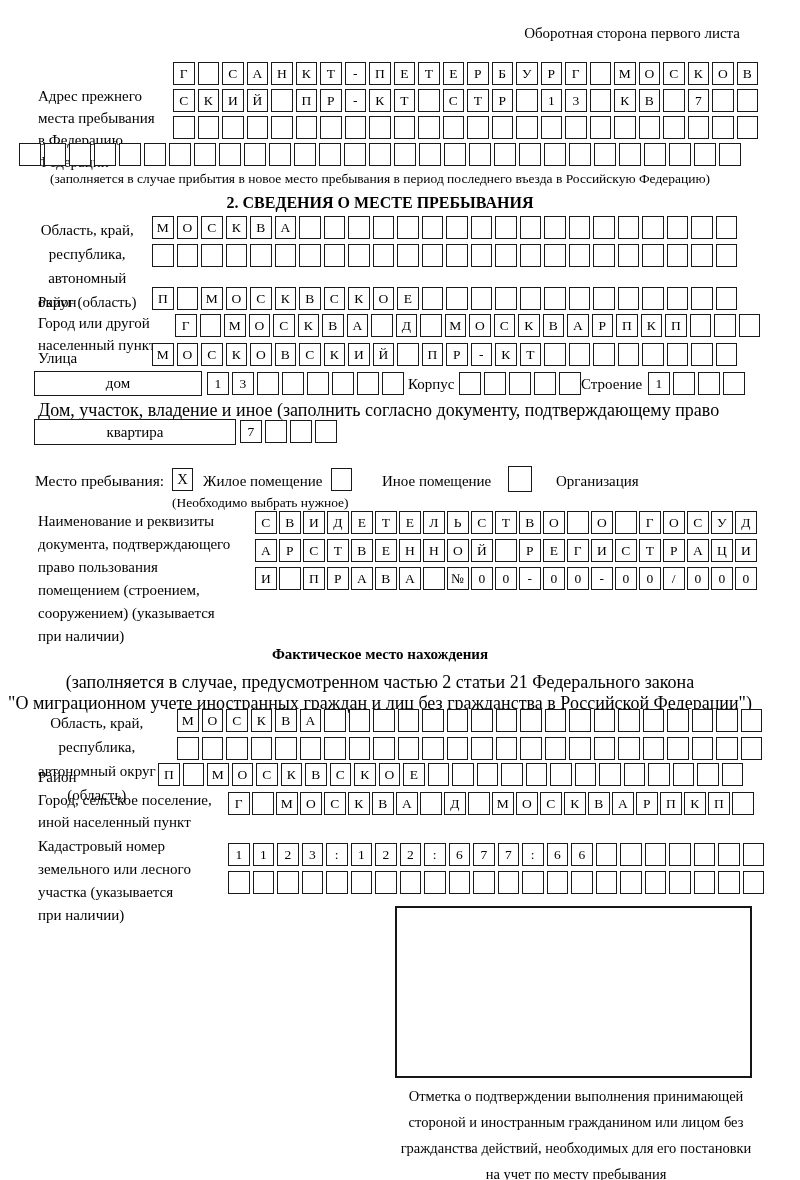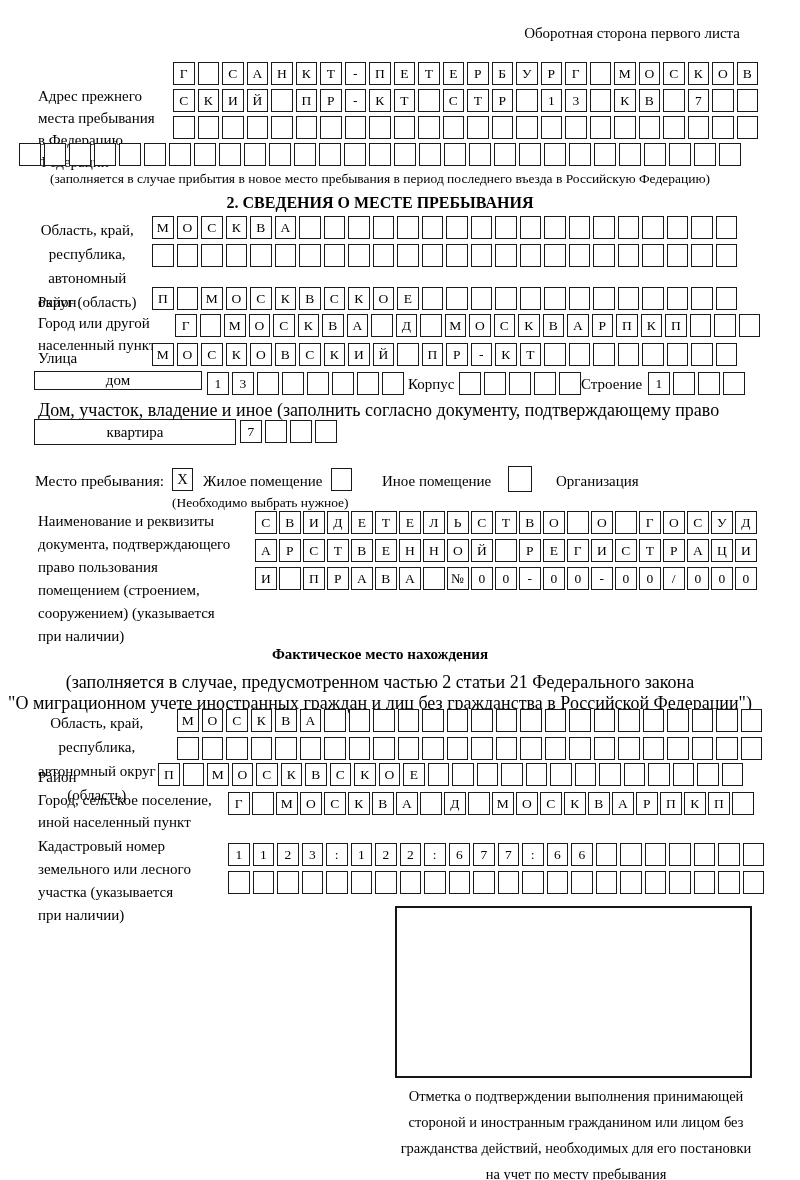--- a/index.html
+++ b/index.html
@@ -307,21 +307,21 @@
       <div class="cell"></div>
       <div class="cell"></div>
       <div class="cell"></div>
       <div class="cell"></div>
       <div class="cell"></div>
       <div class="cell"></div>
       <div class="cell"></div>
       <div class="cell"></div>
     </div>
 
-  <div class="abs wbox" style="left:34px;top:371px;width:168px;height:19px;">дом</div>
+  <div class="abs wbox" style="left:34px;top:371px;width:168px;height:25px;">дом</div>
   <div class="abs row" style="left:207px;top:372px;">
       <div class="cell">1</div>
       <div class="cell">3</div>
       <div class="cell"></div>
       <div class="cell"></div>
       <div class="cell"></div>
       <div class="cell"></div>
       <div class="cell"></div>
       <div class="cell"></div>
     </div>

